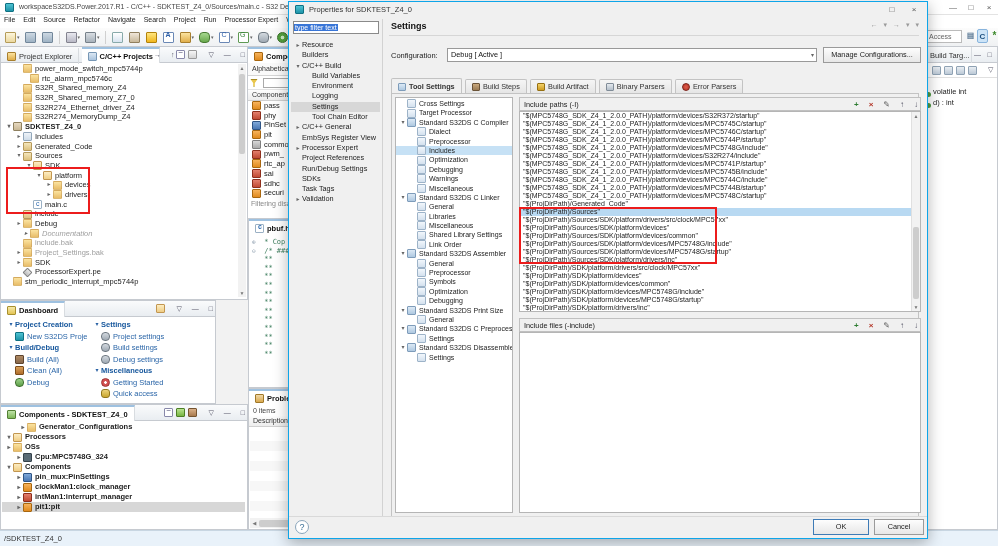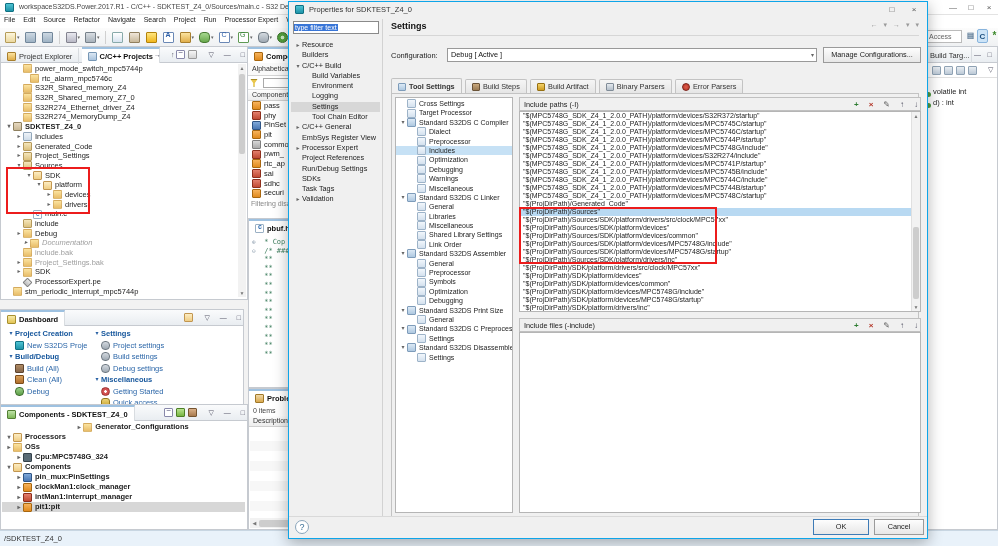--- a/index.html
+++ b/index.html
@@ -103,21 +103,21 @@
   .trow{height:9.7px;line-height:9.7px;white-space:nowrap;overflow:hidden;font-size:7.5px;display:flex;align-items:center}
   .tw{display:inline-block;width:8px;font-size:6px;color:#666;text-align:center;flex:none}
   .tlbl{white-space:nowrap}
 
   .pe-view{left:0;top:46px;width:248px;height:254px}
   .petree{position:absolute;left:1px;top:17px;right:10px;bottom:2px;overflow:hidden}
   .vscroll{position:absolute;right:1px;top:17px;width:8px;bottom:2px;background:#f2f2f2}
   .vscroll .arr{height:8px;font-size:5px;color:#777;text-align:center;line-height:8px}
   .vscroll .thumb{position:absolute;left:1px;right:1px;background:#cdcdcd;border-radius:2px}
 
-  .dash-view{left:0;top:309px;width:244px;height:104px}
+  .dash-view{left:0;top:300px;width:216px;height:104px}
   .dcol{position:absolute;top:18px;bottom:2px;overflow:hidden}
   .drow{height:11.5px;line-height:11.5px;white-space:nowrap;display:flex;align-items:center;font-size:7.5px}
   .dtw{width:8px;font-size:6px;color:#2a62a5;text-align:center;flex:none}
   .dhead .dlbl{color:#15569c;font-weight:bold}
   .dlink .dlbl{color:#2b66a8}
   .comptree{position:absolute;left:1px;top:17px;right:2px;bottom:2px;overflow:hidden}
   .comptree .trow{height:10px;line-height:10px}
 
   .lib-view{left:248px;top:46px;width:140px;height:254px;border-left:none}
   .subtab{height:13px;border-bottom:1px solid #d5d5d5;background:#fafafa;font-size:7px;padding:2px 4px;color:#333}
@@ -406,25 +406,20 @@
           <span class="ico ico-inc"></span>
           <span class="tlbl">Includes</span>
         </div>
 
         <div class="trow" style="padding-left: 13px;">
           <span class="tw">▸</span>
           <span class="ico ico-pkg"></span>
           <span class="tlbl">Generated_Code</span>
         </div>
 
-        <div class="trow" style="padding-left: 13px;">
-          <span class="tw">▸</span>
-          <span class="ico ico-pkg"></span>
-          <span class="tlbl">Project_Settings</span>
-        </div>
 
         <div class="trow" style="padding-left: 13px;">
           <span class="tw">▾</span>
           <span class="ico ico-pkg"></span>
           <span class="tlbl">Sources</span>
         </div>
 
         <div class="trow" style="padding-left: 23px;">
           <span class="tw">▾</span>
           <span class="ico ico-folder-open"></span>
@@ -650,21 +645,21 @@
             <span>—</span>
           </span>
           <span class="picon">
             <span class="ico ico-none"></span>
             <span>□</span>
           </span>
         </span>
     </div>
     <div class="comptree">
 
-        <div class="trow bold" style="padding-left: 17px; justify-content: center;">
+        <div class="trow bold" style="padding-left: 17px;">
           <span class="tw">▸</span>
           <span class="ico ico-folder"></span>
           <span class="tlbl">Generator_Configurations</span>
         </div>
 
         <div class="trow bold" style="padding-left: 3px;">
           <span class="tw">▾</span>
           <span class="ico ico-folder-open"></span>
           <span class="tlbl">Processors</span>
         </div>

